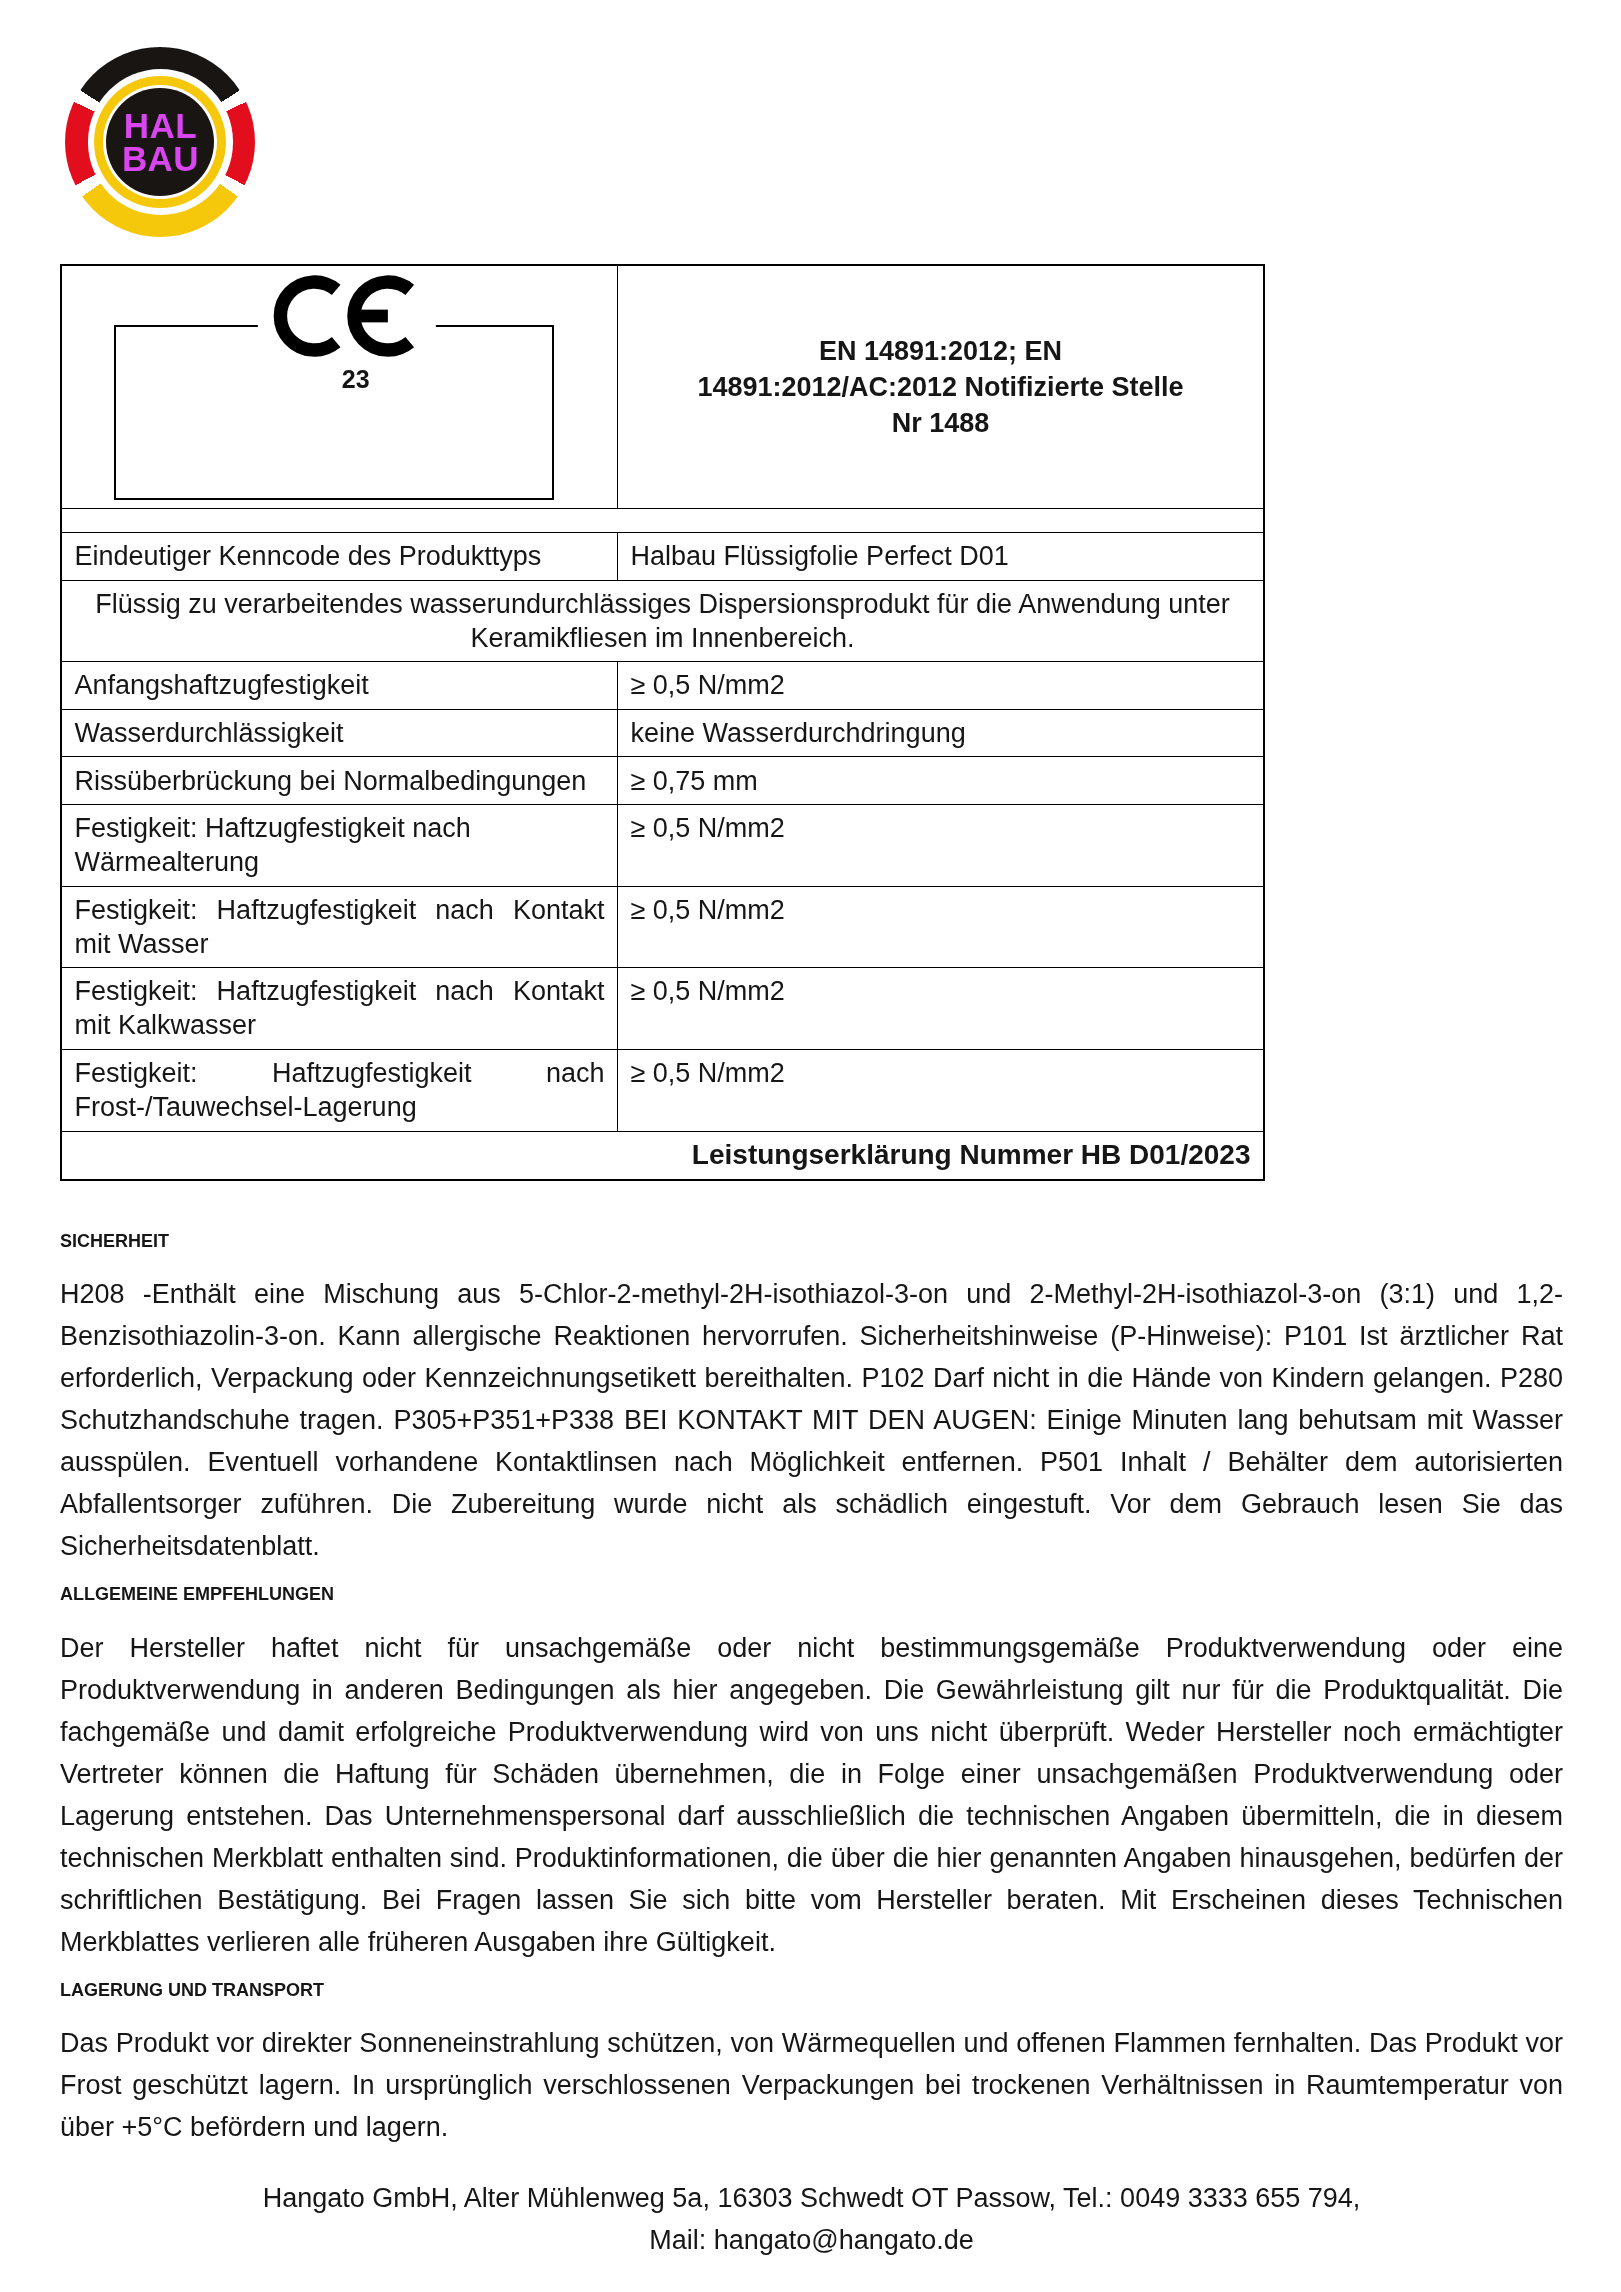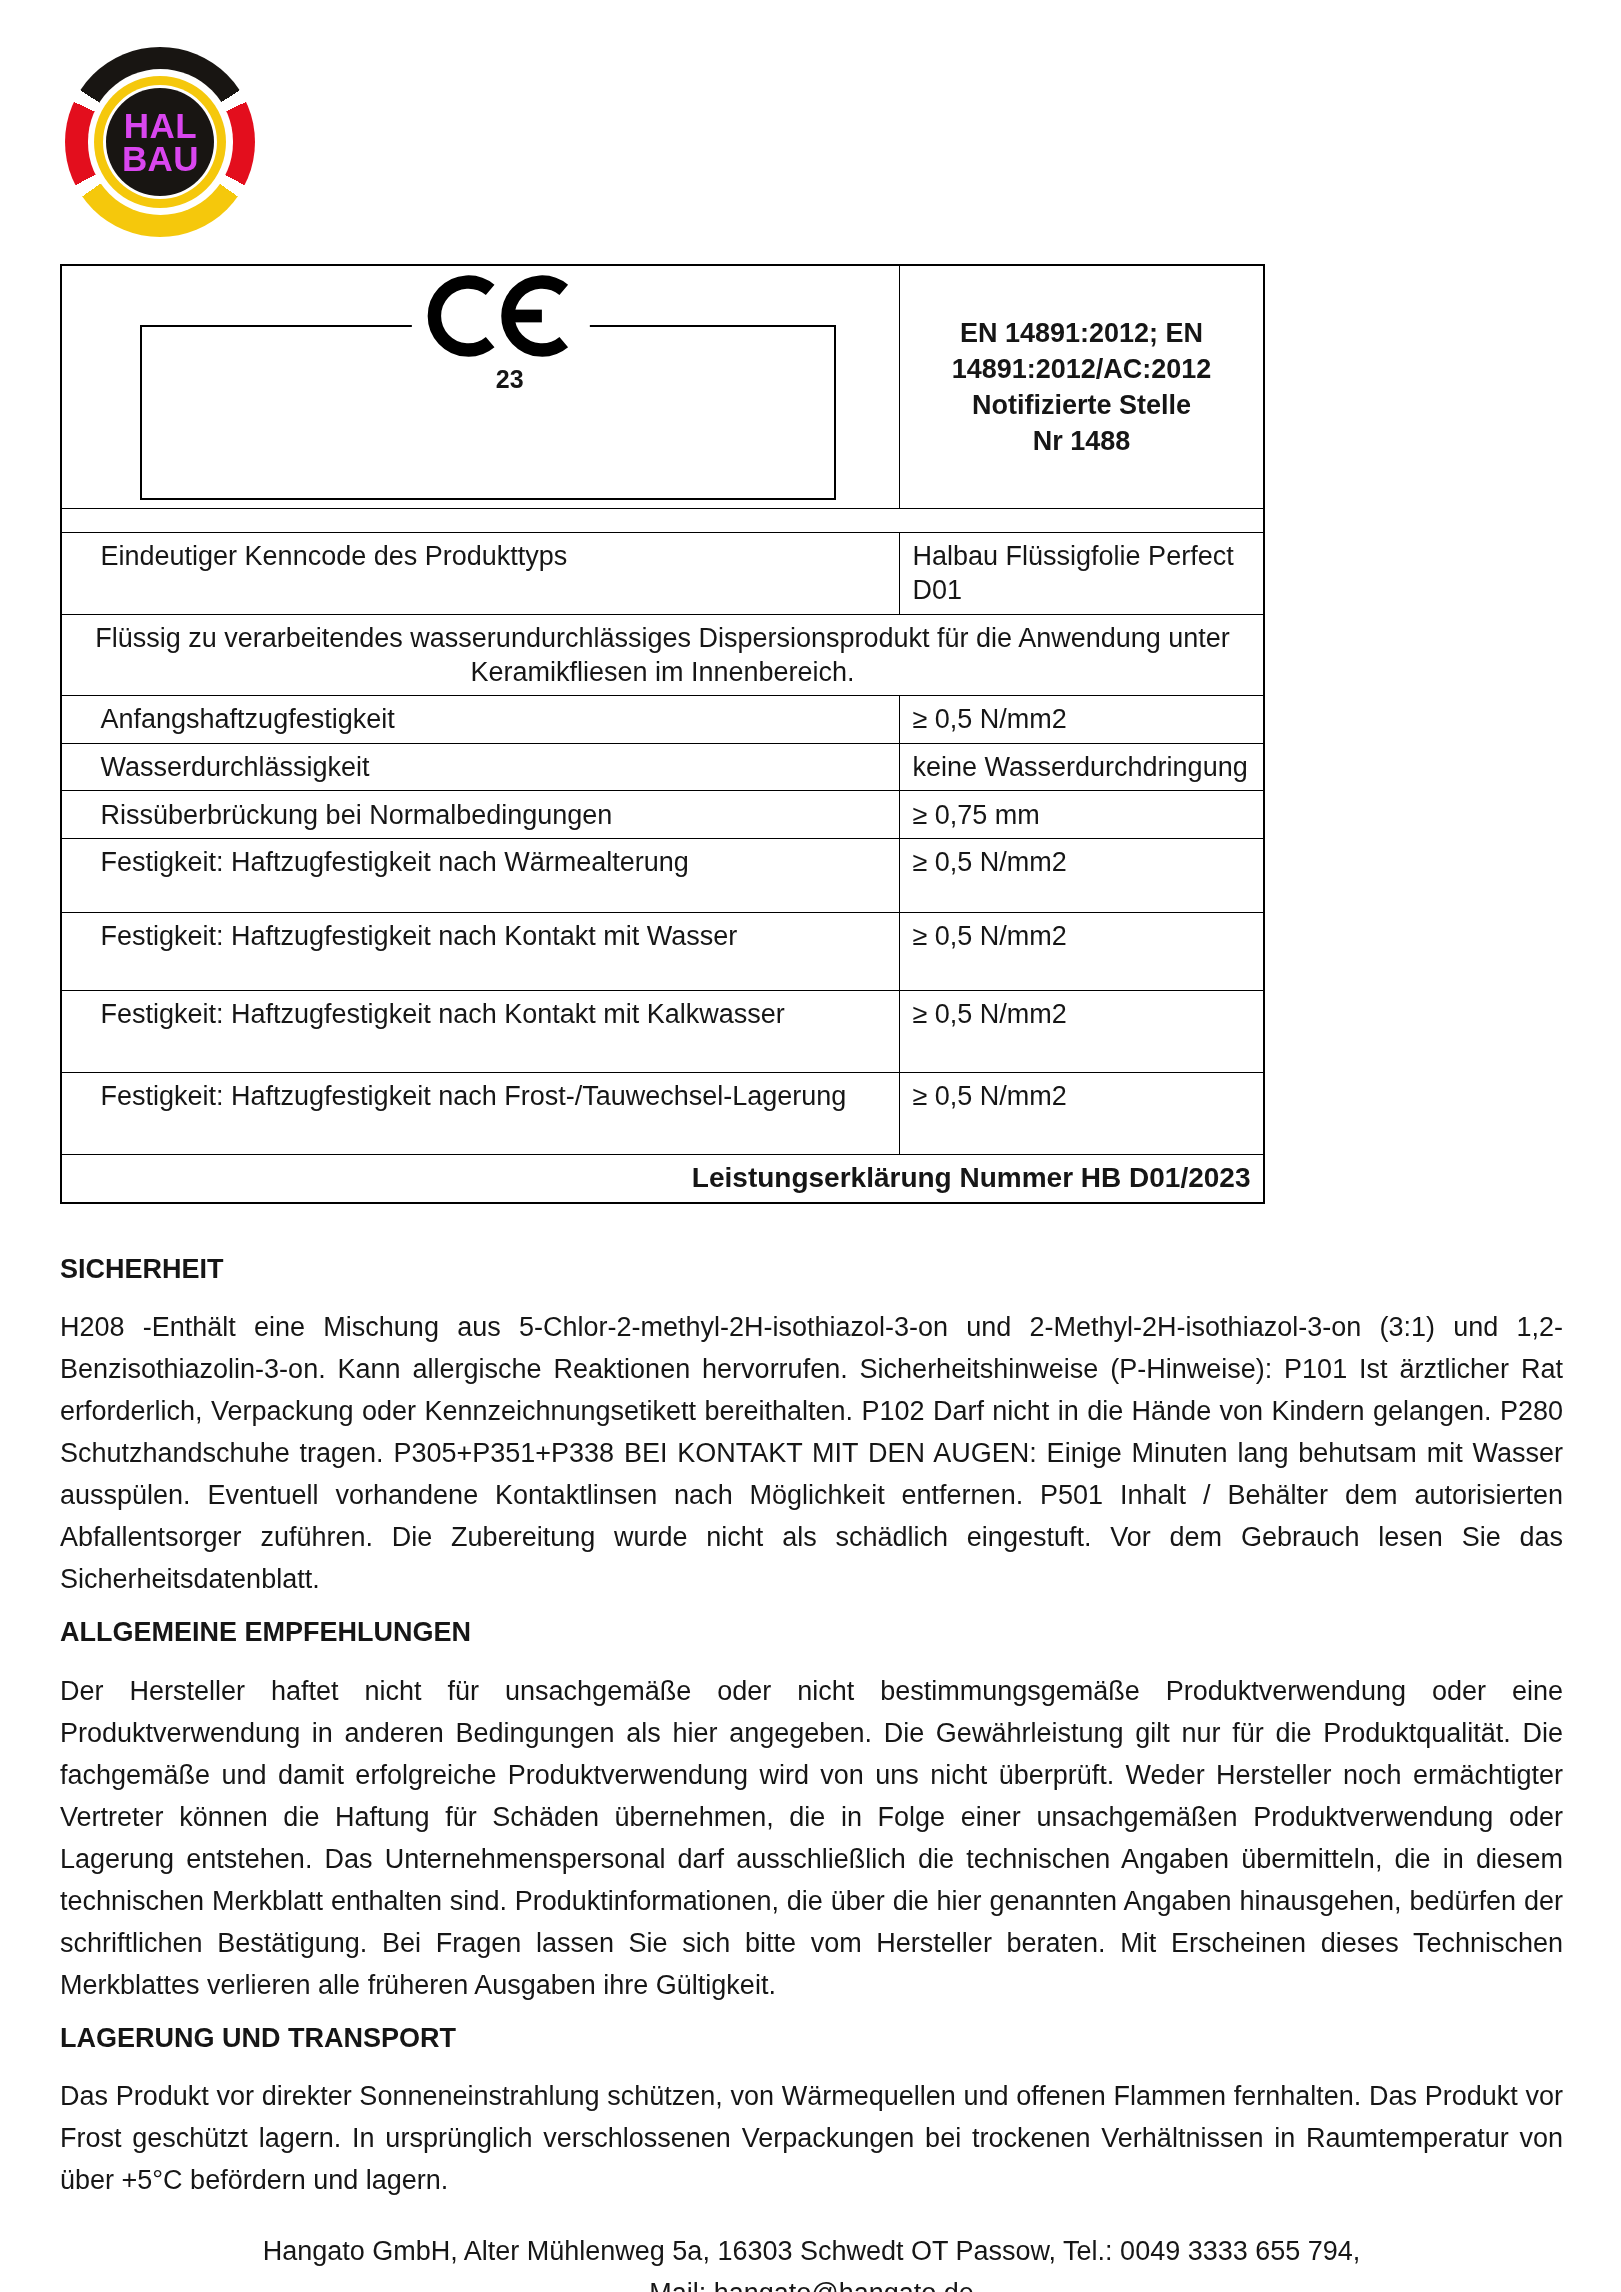--- a/index.html
+++ b/index.html
@@ -34,22 +34,22 @@
   .logo .bk{
     position:absolute; inset:41px; background:#181512; border-radius:50%;
     display:flex; flex-direction:column; align-items:center; justify-content:center;
     color:#d946ef; font-weight:bold; font-size:35px; line-height:0.95; letter-spacing:0.4px;
   }
 
   
   .dtable{ width:1201px; border:2.7px solid #000; margin-top:27px; }
   .row{ display:flex; border-top:1.8px solid #000; }
   .row:first-child{ border-top:none; }
-  .c1{ width:812px; box-sizing:border-box; border-right:1.8px solid #000;
-       padding:6.3px 12.5px; font-size:27px; line-height:34px;margin-left:26px; }
+  .c1{ width:556px; box-sizing:border-box; border-right:1.8px solid #000;
+       padding:6.3px 12.5px; font-size:27px; line-height:34px; }
   .c2{ flex:1; box-sizing:border-box; padding:6.3px 12.5px; font-size:27px; line-height:34px; }
   .full{ width:100%; box-sizing:border-box; padding:6.3px 12.5px; font-size:27px; line-height:34px; }
   .just{ text-align:justify; }
 
   .ce-row{ height:242px; }
   .ce-cell{ position:relative; padding:0; }
   .inner-rect{ position:absolute; left:52px; right:63px; top:59px; bottom:8px;
                border:2.7px solid #000; z-index:1; }
   .ce-wrap{ position:absolute; top:7.2px; left:50%; transform:translateX(-46%);
             background:#fff; padding:0 14.3px 1.8px 14.3px; z-index:2; text-align:center; }
@@ -62,21 +62,21 @@
   .r-m1{ min-height:73px; }
   .r-m2{ min-height:77px; }
   .r-m3{ min-height:81px; }
   .desc-row{ min-height:72px; }
   .desc-cell{ text-align:center; }
   .desc-cell .desc-inner{ max-width:1146px; margin:0 auto; }
   .decl-row{ min-height:43px; }
   .decl-cell{ font-weight:bold; text-align:right; font-size:28px; }
 
   
-  .section-h{ font-size:27px; font-weight:bold; margin:0; }
+  .section-h{ font-size:18px; font-weight:bold; margin:0; }
   .sh-1{ margin-top:50px; }
   .sh-2{ margin-top:17px; }
   .section-p{ font-size:27px; line-height:42px; text-align:justify; margin:21.5px 0 0 0; }
 
   
   .doc-footer{ margin-top:29px; text-align:center; font-size:27px; line-height:42px; }
 </style>
 </head>
 <body>
 

